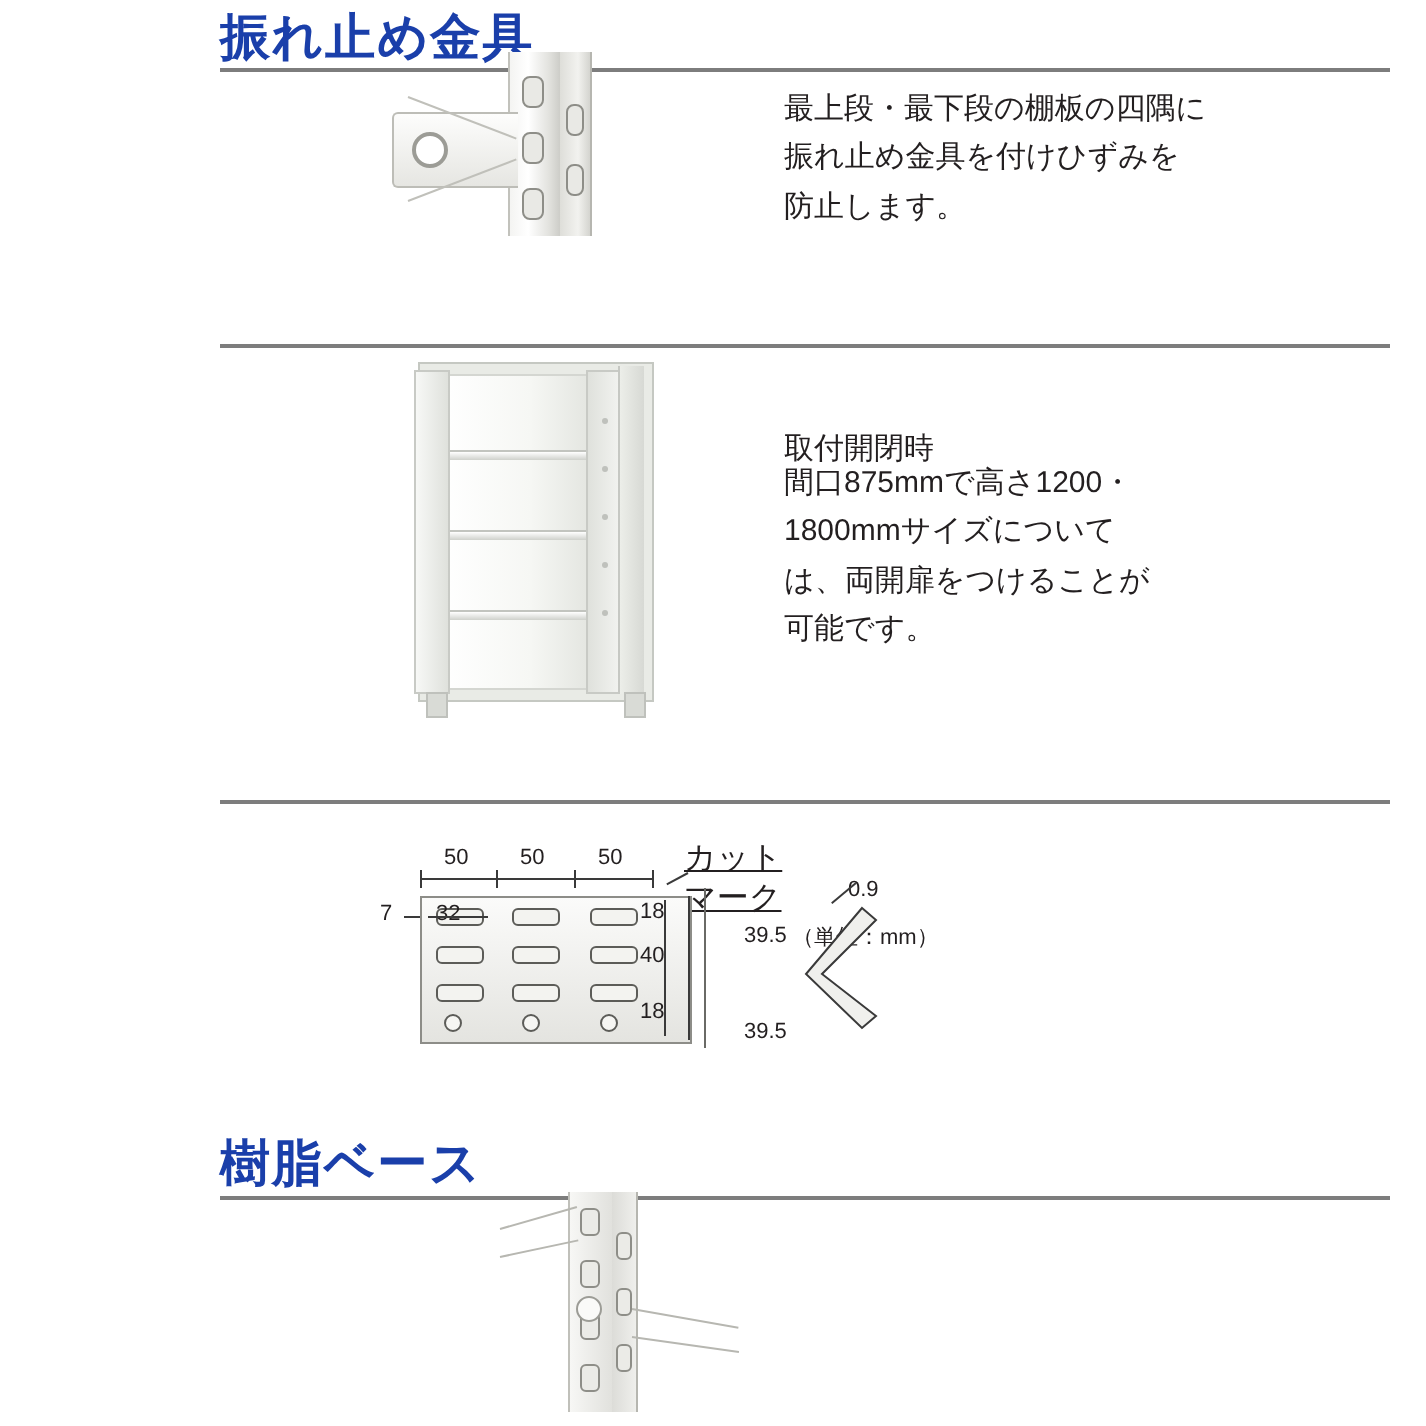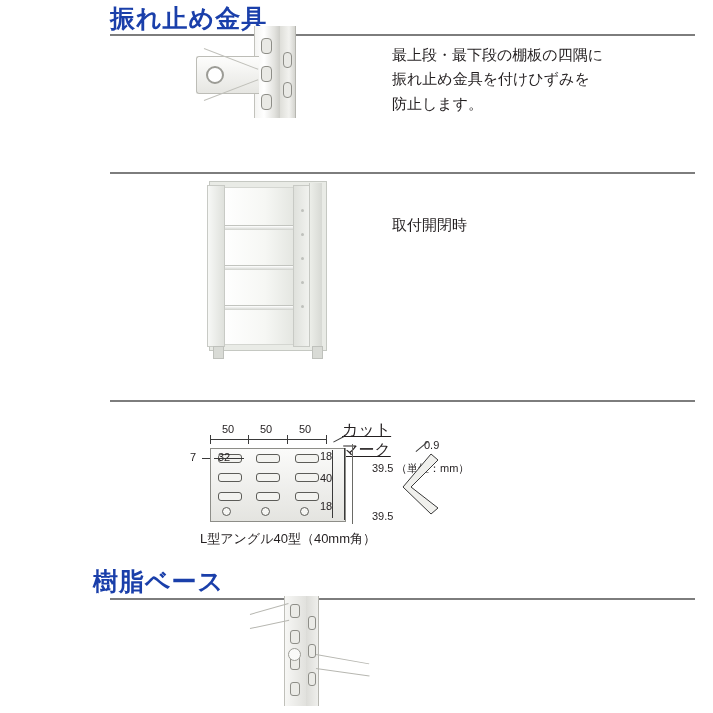--- a/index.html
+++ b/index.html
@@ -212,20 +212,24 @@
     <div class="cab-perf" style="left:96px; top:28px;"></div>
     <div class="cab-perf" style="left:96px; top:52px;"></div>
     <div class="cab-perf" style="left:96px; top:76px;"></div>
     <div class="cab-perf" style="left:96px; top:100px;"></div>
     <div class="cab-perf" style="left:96px; top:124px;"></div>
     <div class="cab-leg cab-legL"></div>
     <div class="cab-leg cab-legR"></div>
   </div>
 
   <div class="body-text" style="left:392px; top:213px;">取付開閉時</div>
+  <div class="body-text" style="left:392px; top:230px; width:235px;">間口875mmで高さ1200・
+1800mmサイズについて
+は、両開扉をつけることが
+可能です。</div>
 
   <div class="rule" style="left:110px; top:400px; width:585px;"></div>
 
   <div class="art post-diagram">
 
     <div class="pd-label" style="left:200px; top:0px;margin-top:47px;">（単位：mm）</div>
 
     <div class="pd-line pd-h" style="left:14px; top:25px; width:116px;"></div>
     <div class="pd-line pd-v" style="left:14px; top:21px; height:9px;"></div>
     <div class="pd-line pd-v" style="left:52px; top:21px; height:9px;"></div>
@@ -268,24 +272,23 @@
     <div class="pd-line pd-v" style="left:136px; top:36px; height:68px;"></div>
 
     <div class="pd-label" style="left:228px; top:25px;">0.9</div>
     <div class="pd-label" style="left:176px; top:48px;">39.5</div>
     <div class="pd-label" style="left:176px; top:96px;">39.5</div>
     <svg class="art" style="left:205px; top:38px;" width="60" height="65">
       <polygon points="30,2 37,8 10,35 37,56 30,62 2,35" fill="#f0f0ed" stroke="#3a3a3a" stroke-width="1"></polygon>
     </svg>
     <div class="pd-line pd-h" style="left:218px; top:32px; width:16px; transform:rotate(-40deg);"></div>
 
-    <div class="caption" style="left:4px; top:116px;">L型アングル40型（40mm角）</div>
   </div>
 
-  <div class="section-title" style="left:93px; top:565px;">樹脂ベース</div>
+  <div class="section-title" style="left:110px; top:565px;">樹脂ベース</div>
   <div class="rule" style="left:110px; top:598px; width:585px;"></div>
 
   <div class="art base-wrap">
     <div class="bs-post"></div>
     <div class="bs-post2"></div>
     <div class="bs-slot" style="left:40px; top:8px;"></div>
     <div class="bs-slot" style="left:40px; top:34px;"></div>
     <div class="bs-slot" style="left:40px; top:60px;"></div>
     <div class="bs-slot" style="left:40px; top:86px;"></div>
     <div class="bs-slot" style="left:58px; top:20px; width:6px;"></div>

